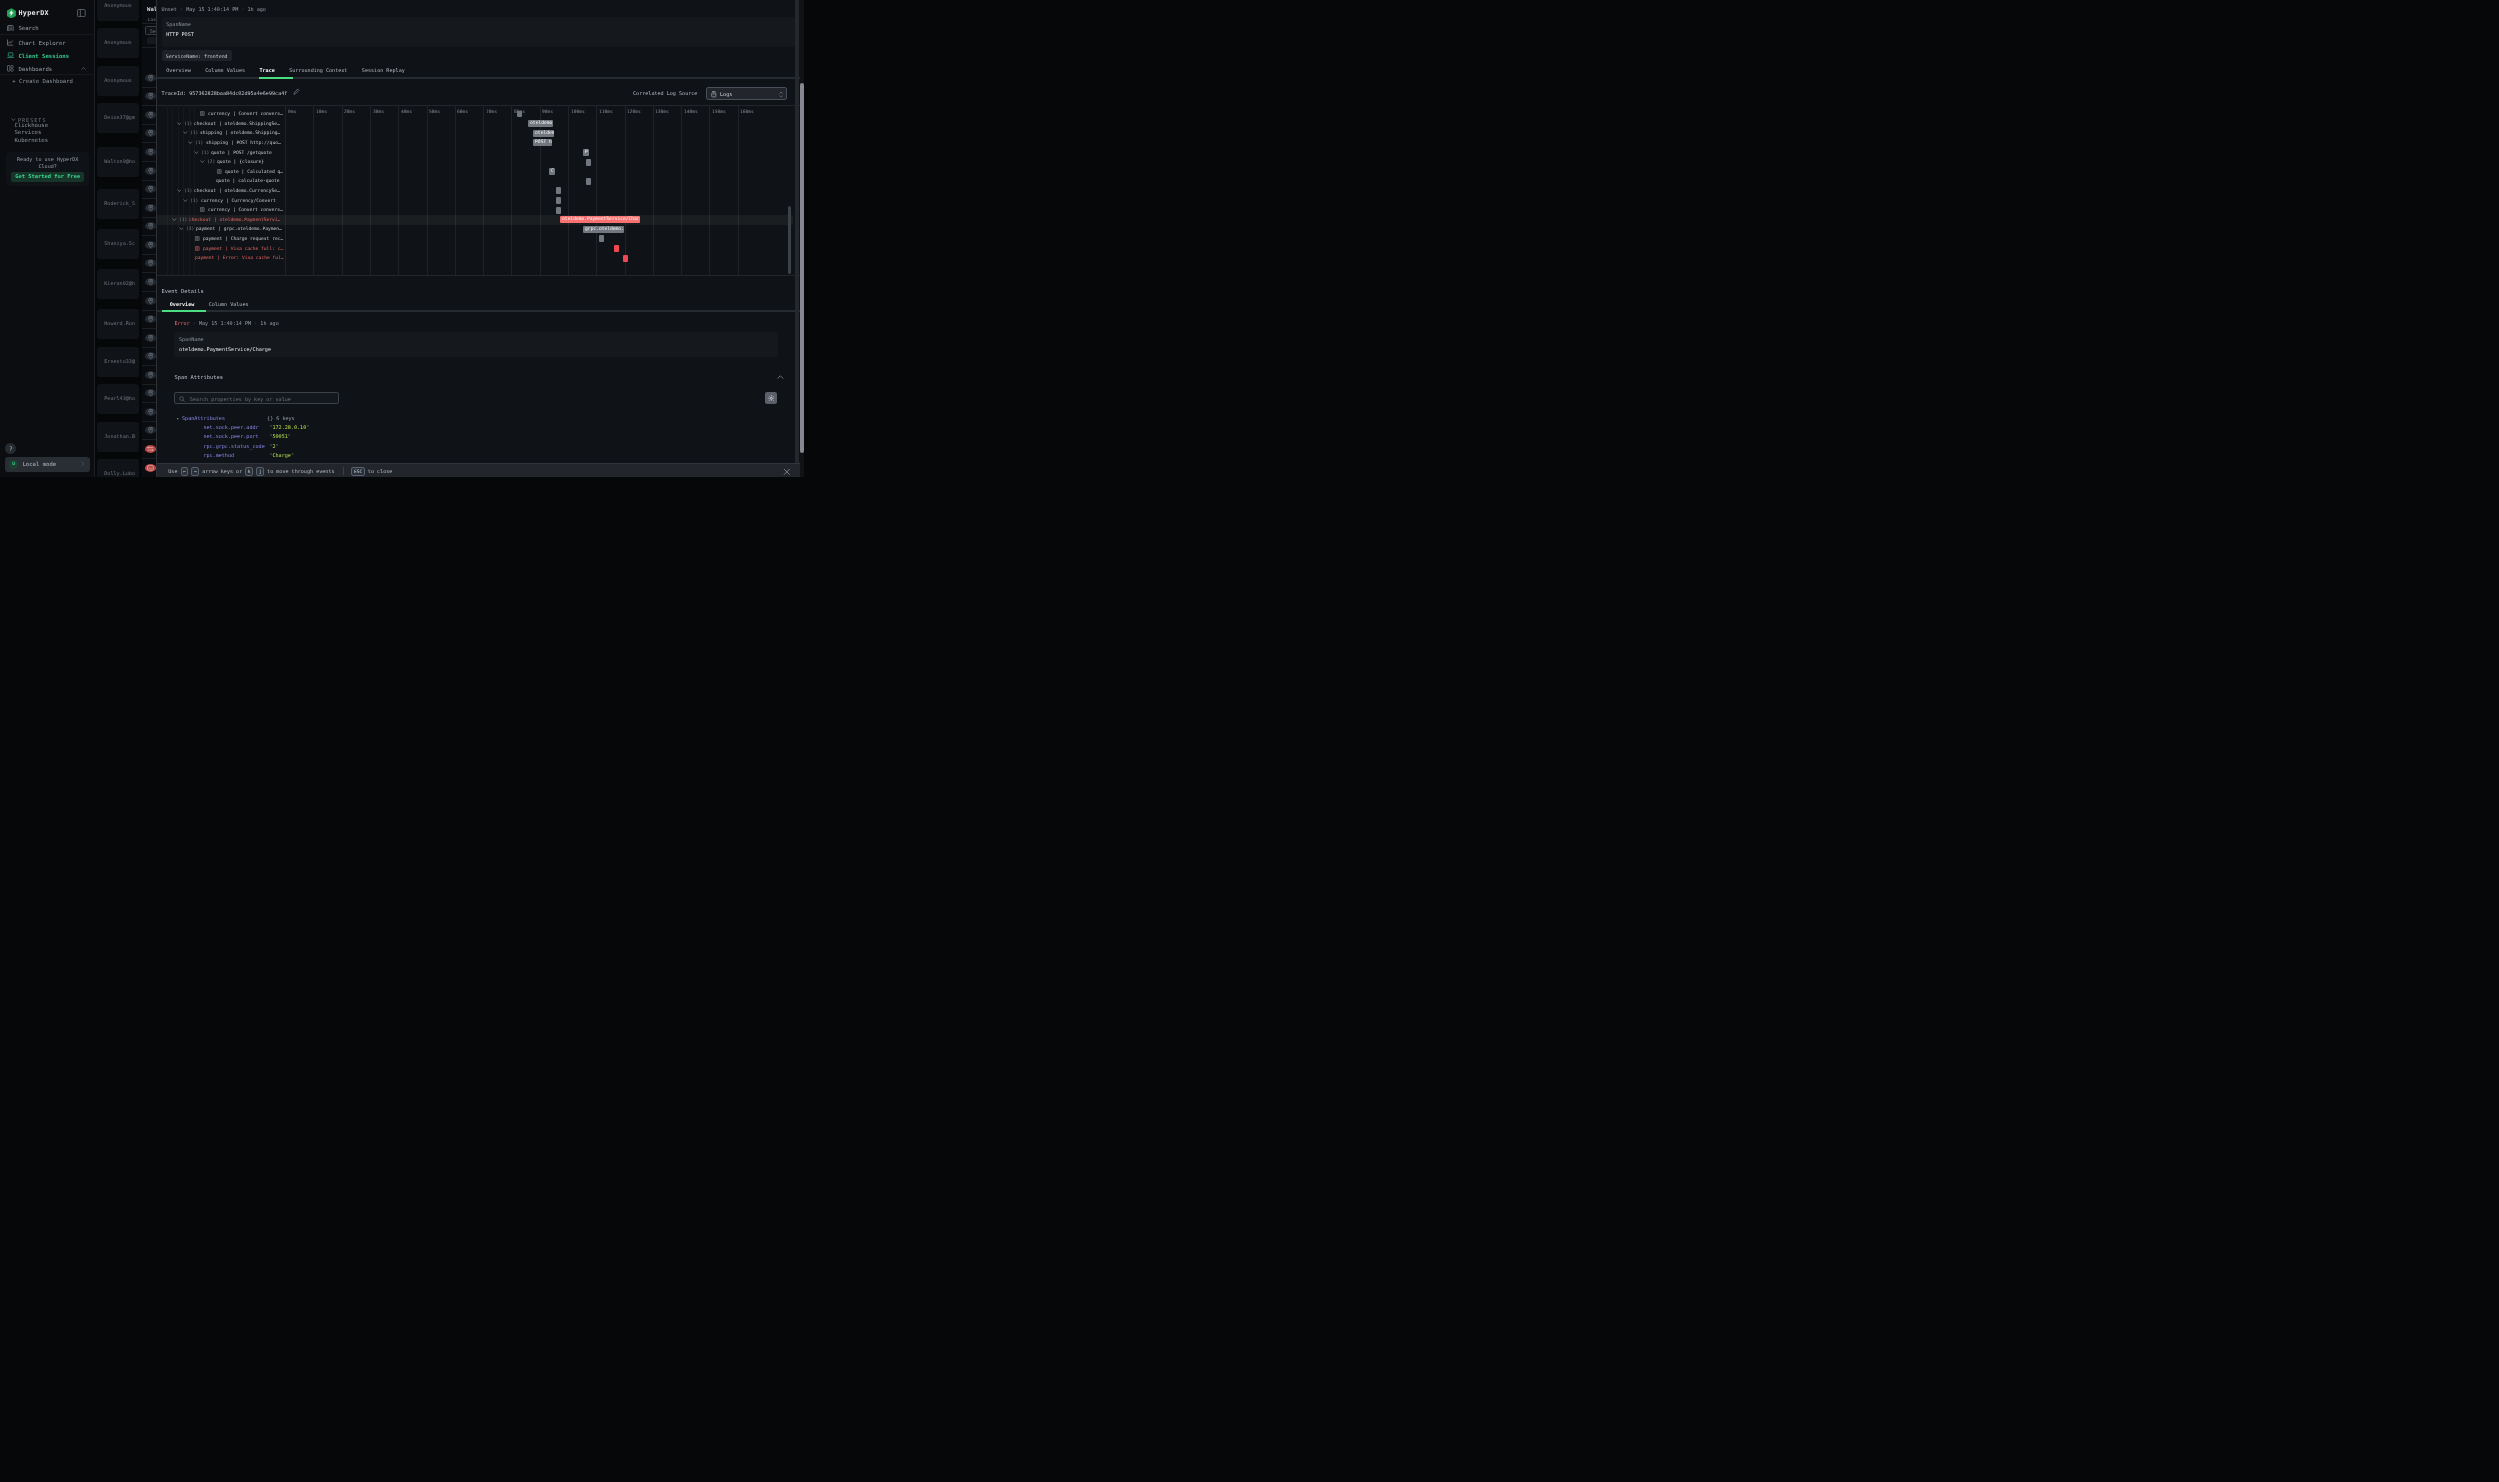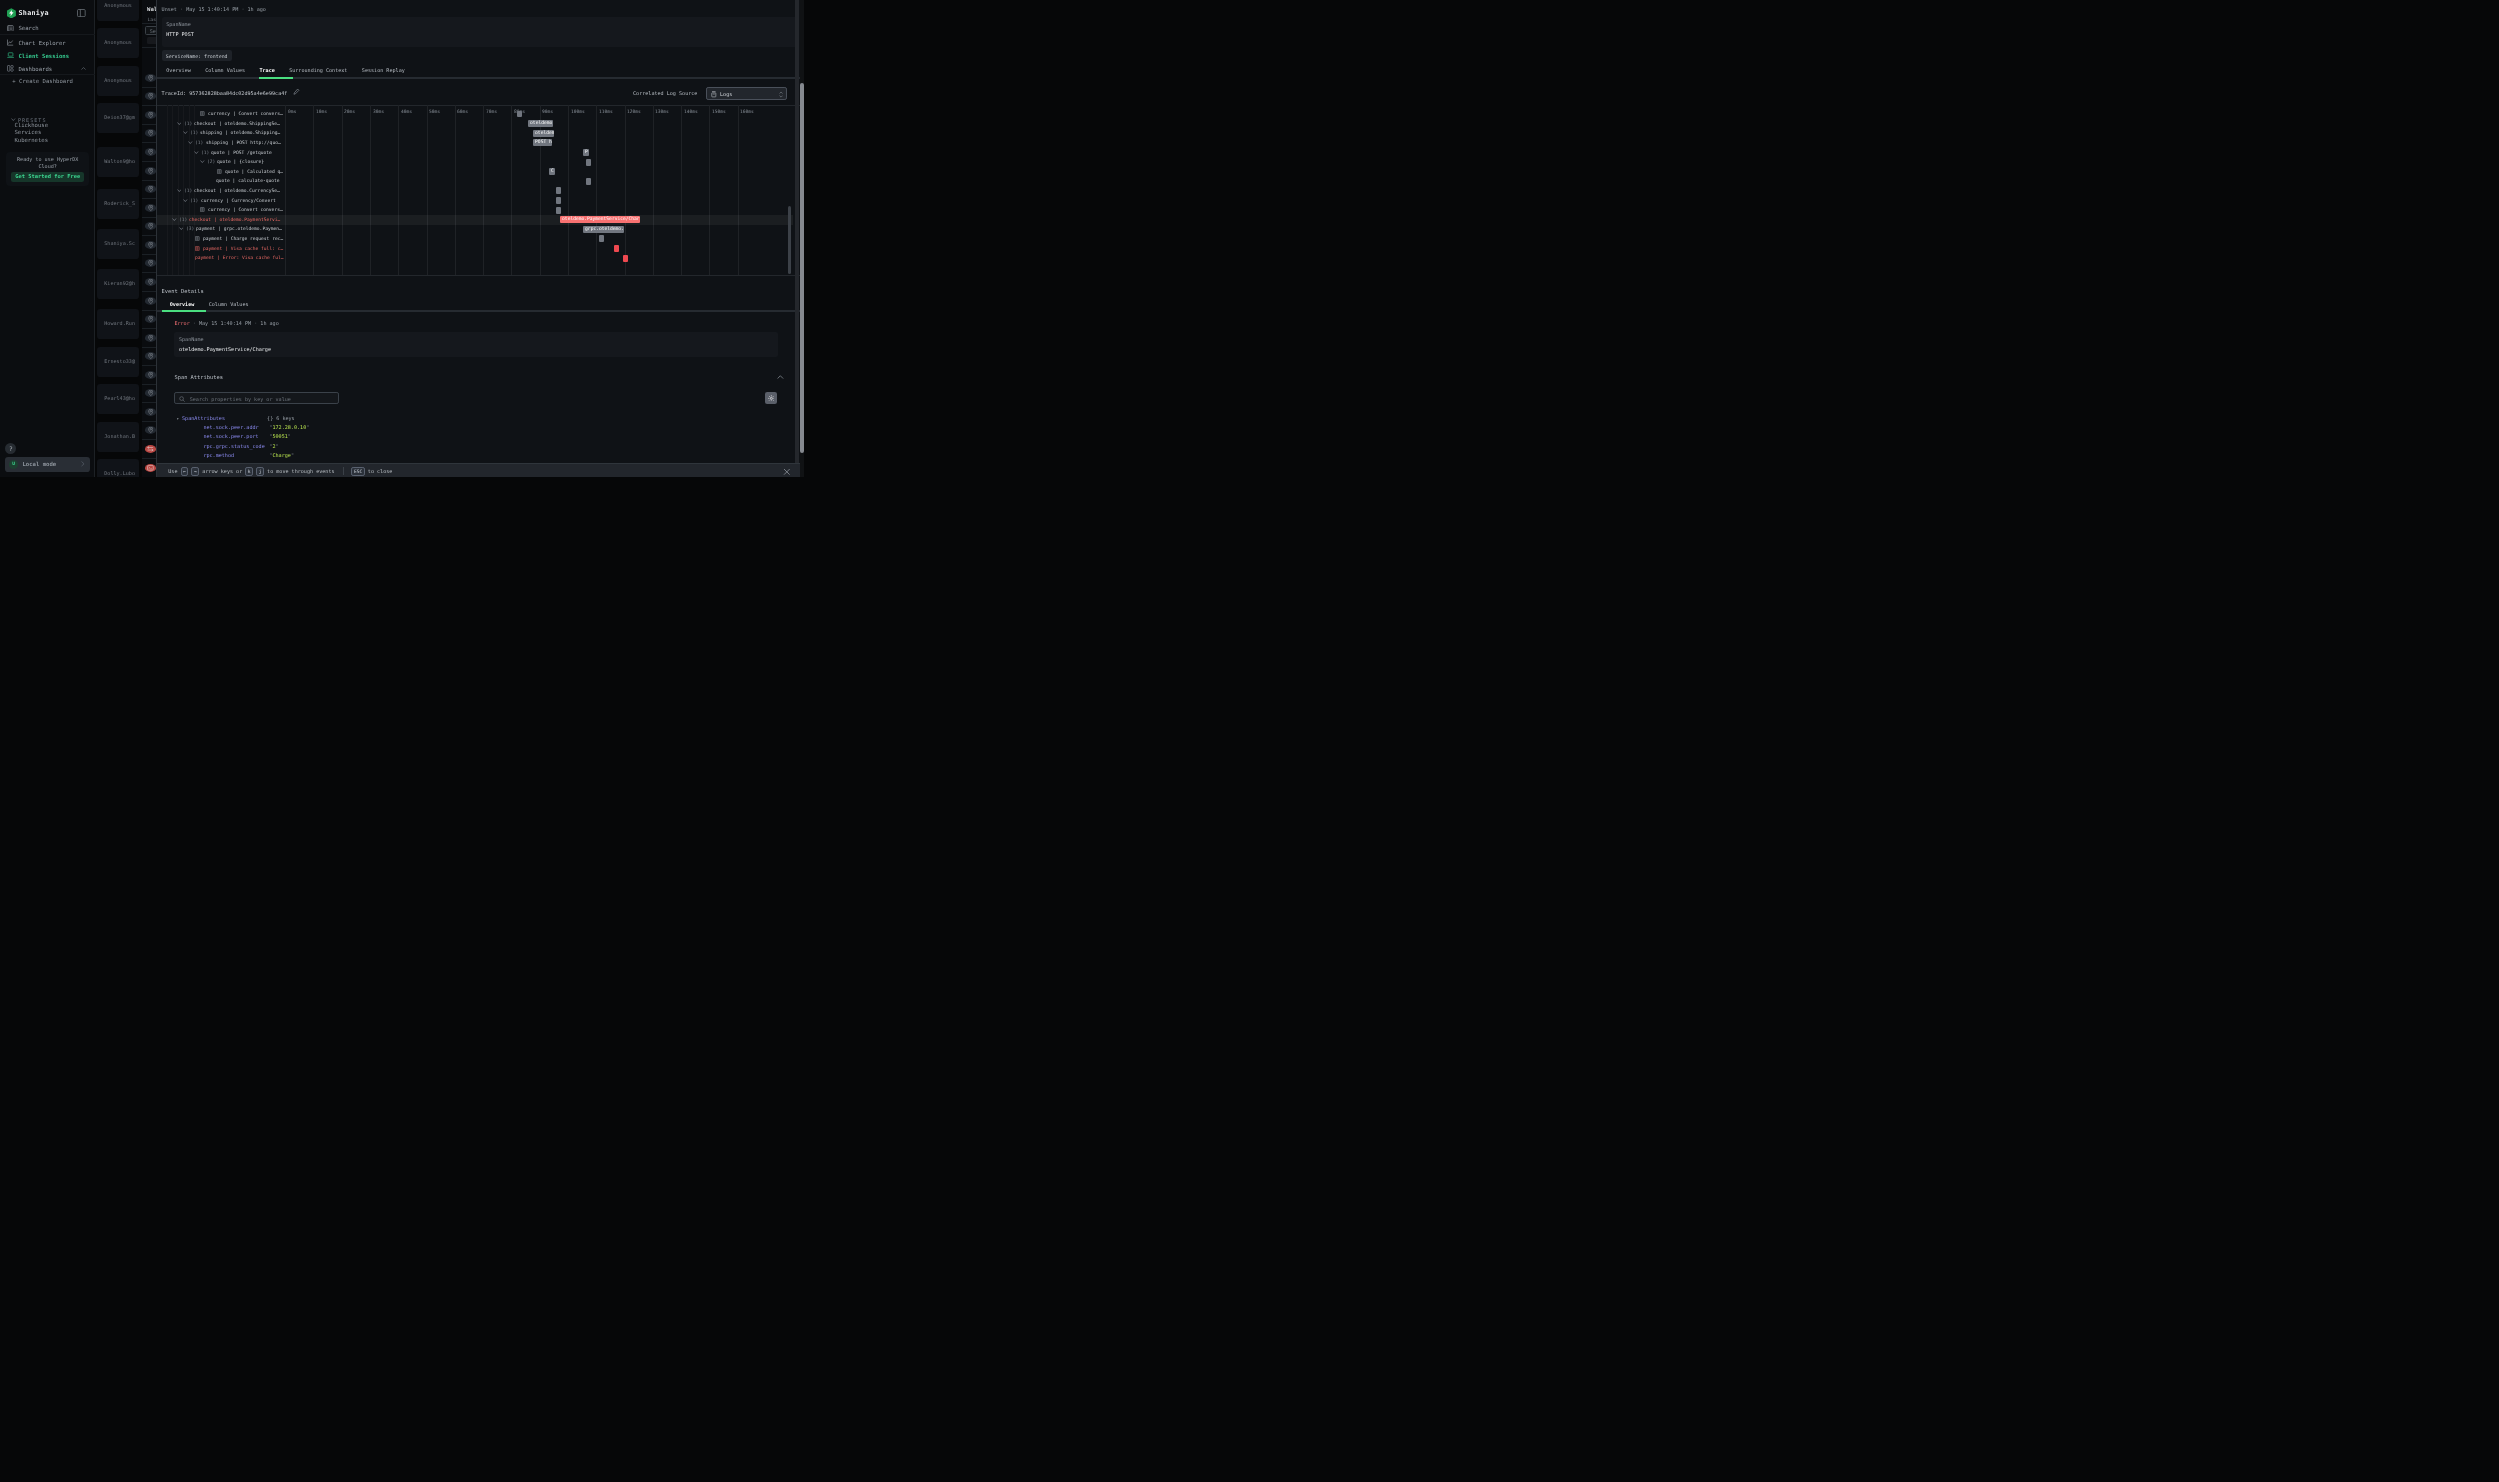--- a/index.html
+++ b/index.html
@@ -105,21 +105,21 @@
 <body>
 
 <div class="app">
 
   <aside class="sidebar">
     <div class="hexlogo">
       <svg width="4.6" height="6.2" viewBox="0 0 9 12">
           <polygon points="5.5,0 0,7 3.5,7 3,12 9,4.5 5.5,4.5" fill="#ffffff"></polygon>
         </svg>
     </div>
-    <div class="brand">Shaniya</div>
+    <div class="brand">HyperDX</div>
     <div class="panelbtn">
       <svg width="8.7" height="8.2" viewBox="0 0 17 16">
           <rect x="1" y="1" width="15" height="14" rx="2" fill="none" stroke="#757c84" stroke-width="1.4"></rect>
           <line x1="6.5" y1="1" x2="6.5" y2="15" stroke="#757c84" stroke-width="1.4"></line>
         </svg>
     </div>
     <nav id="nav-mount">
         <div class="navitem" style="top: 23.6px;">
           <div class="navicon">
             <svg width="6.7" height="6.7" viewBox="0 0 13 13">

